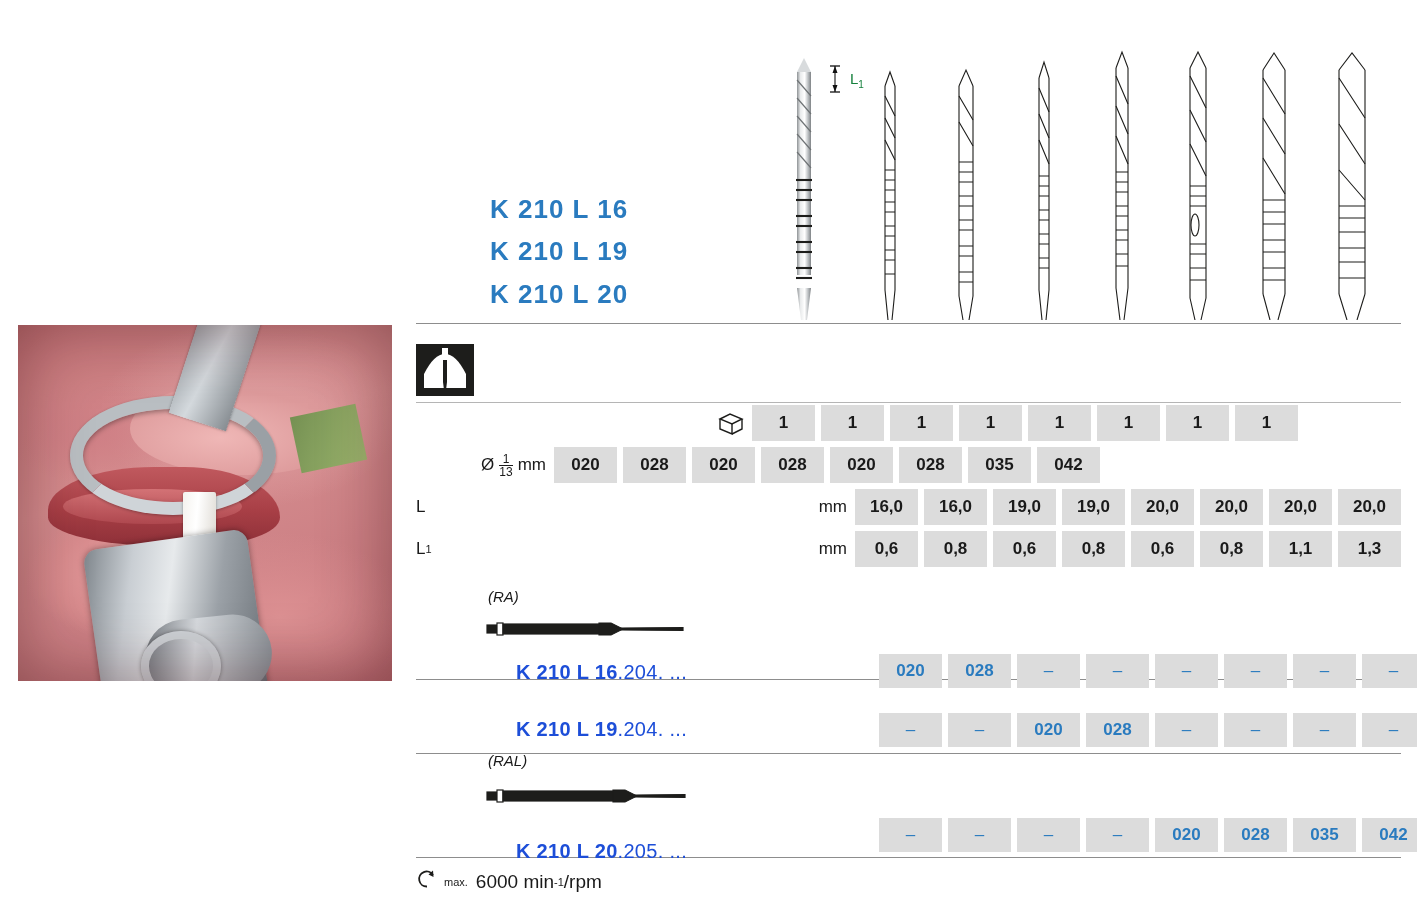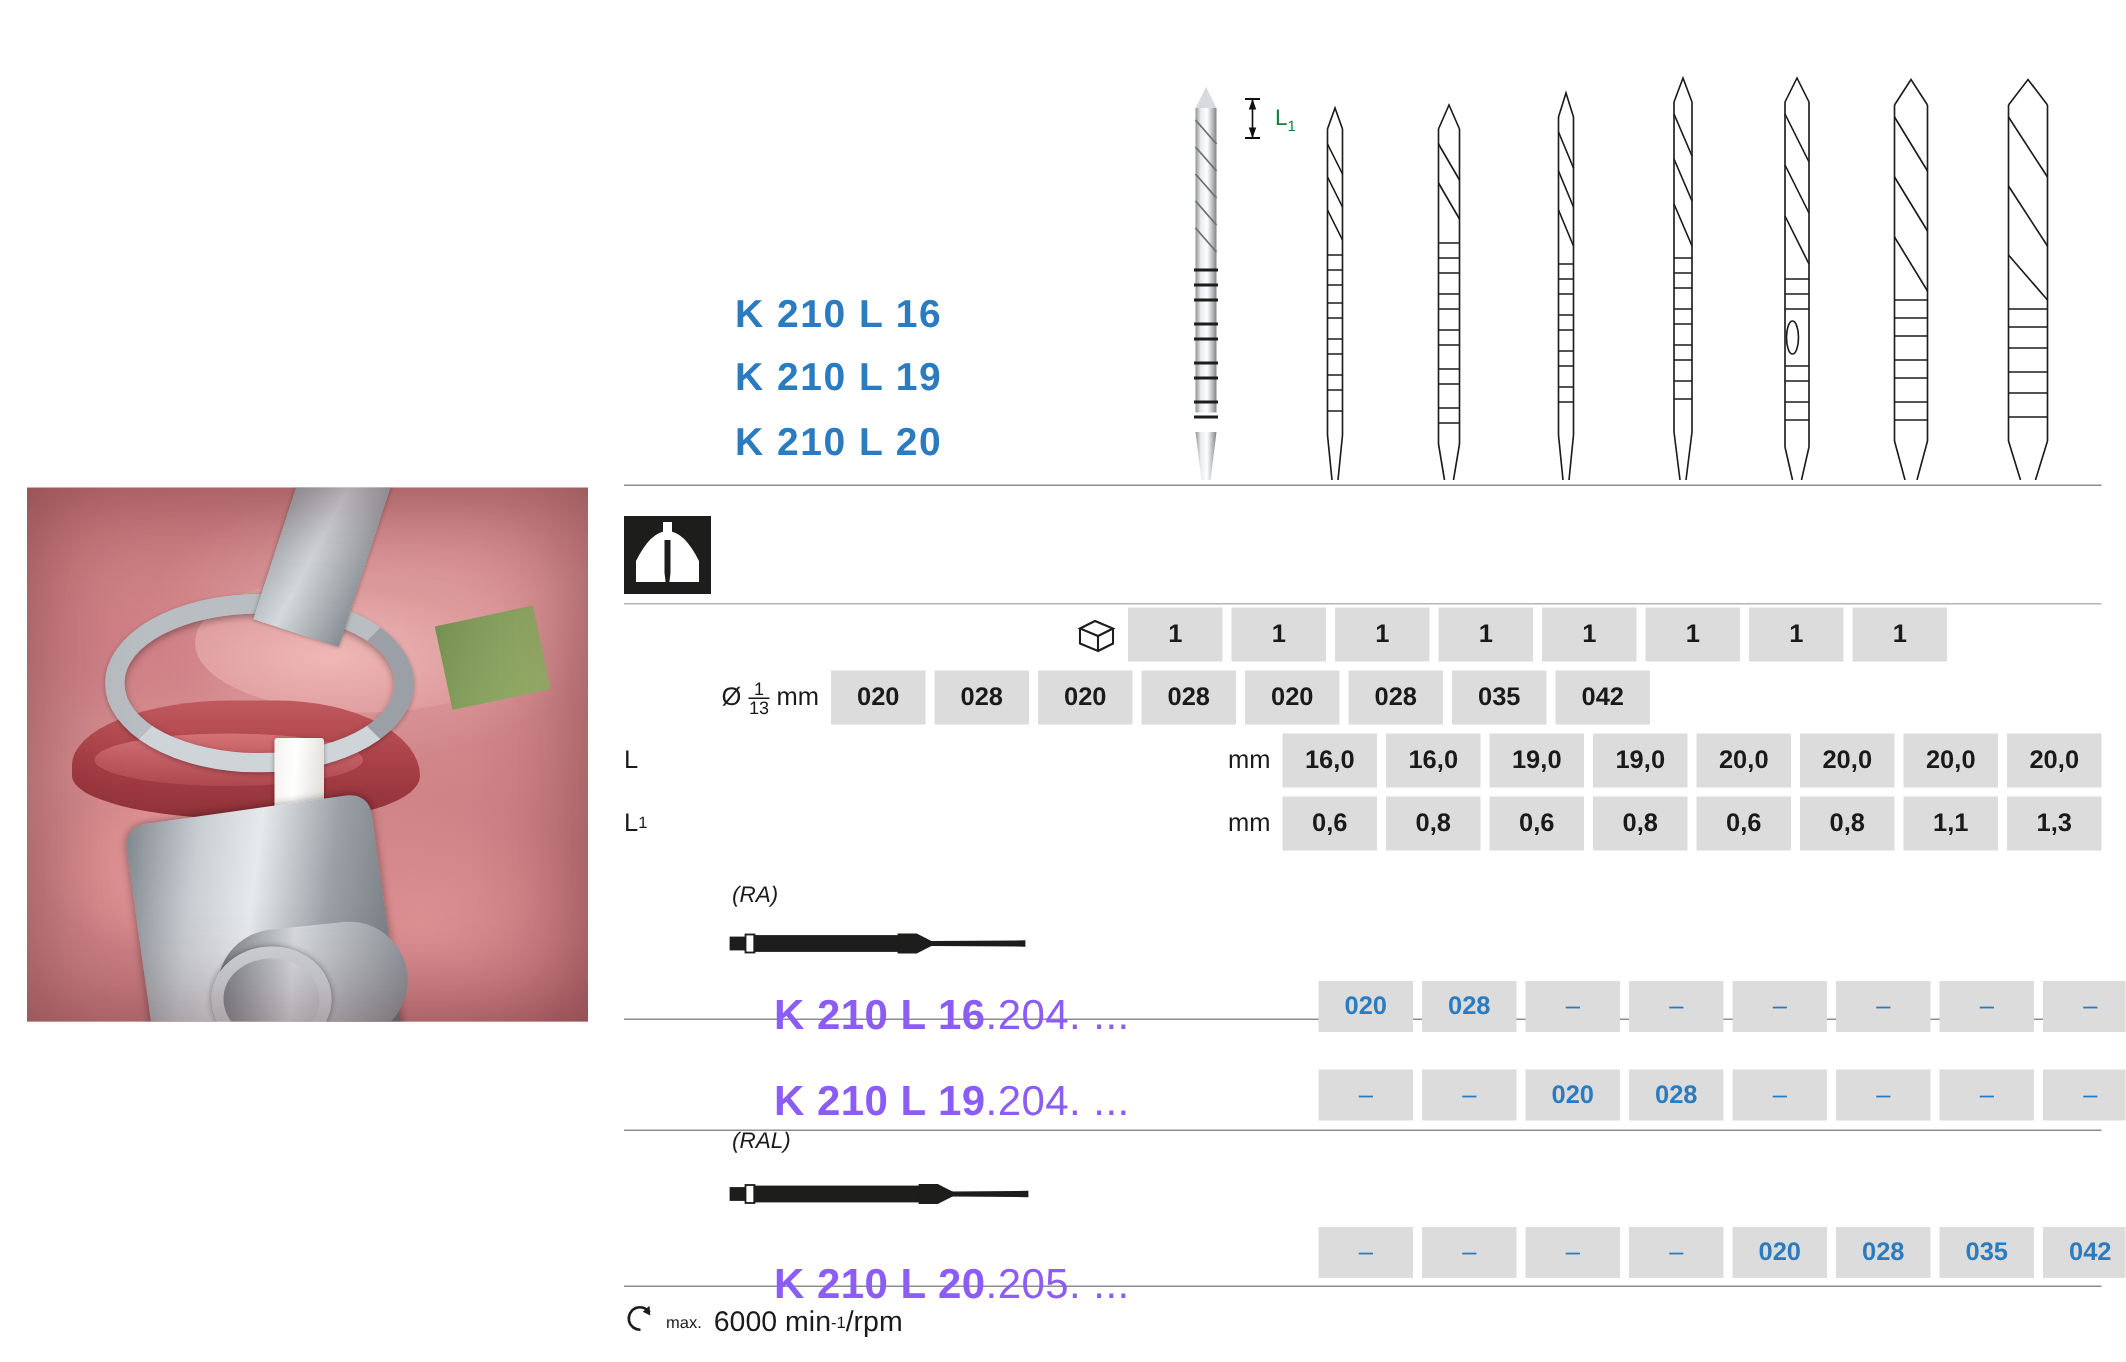--- a/index.html
+++ b/index.html
@@ -81,21 +81,21 @@
   .cell.blue{color:#2a7bbf;font-weight:bold;}
   .cell.dash{color:#2a7bbf;font-weight:normal;}
   .packicon{width:330px;display:flex;align-items:center;justify-content:flex-end;padding-right:6px;}
   .packicon svg{width:30px;height:24px;}
   .sub{font-size:11px;vertical-align:sub;}
   .frac{display:inline-block;font-size:12px;line-height:1;text-align:center;vertical-align:middle;}
   .frac .n{display:block;border-bottom:1px solid #1a1a1a;padding:0 1px;}
   .ralabel{position:absolute;font-style:italic;font-size:15px;color:#1a1a1a;}
   .shank{position:absolute;}
   .shank svg{display:block;}
-  .code{position:absolute;font-size:28px;color:#8b5cf6;letter-spacing:0.3px;}
+  .code{position:absolute;font-size:20px;color:#1d4ed8;letter-spacing:0.3px;}
   .code b{font-weight:bold;}
   .code span.thin{font-weight:normal;}
   .codecells{position:absolute;display:flex;gap:6px;}
   .codecells .cell{height:34px;}
 
   
   .footer{position:absolute;left:416px;top:868px;display:flex;align-items:center;font-size:19px;}
   .footer .rpmicon{margin-right:6px;}
   .footer sub{font-size:11px;}
   .footer sup{font-size:11px;}

